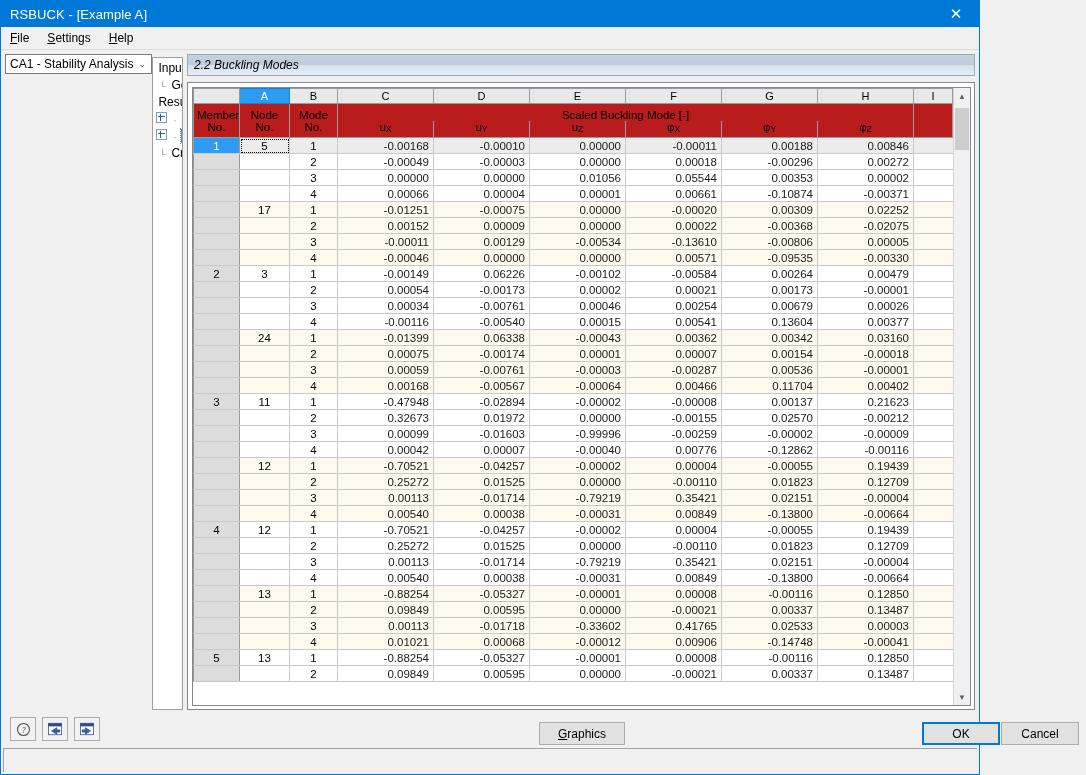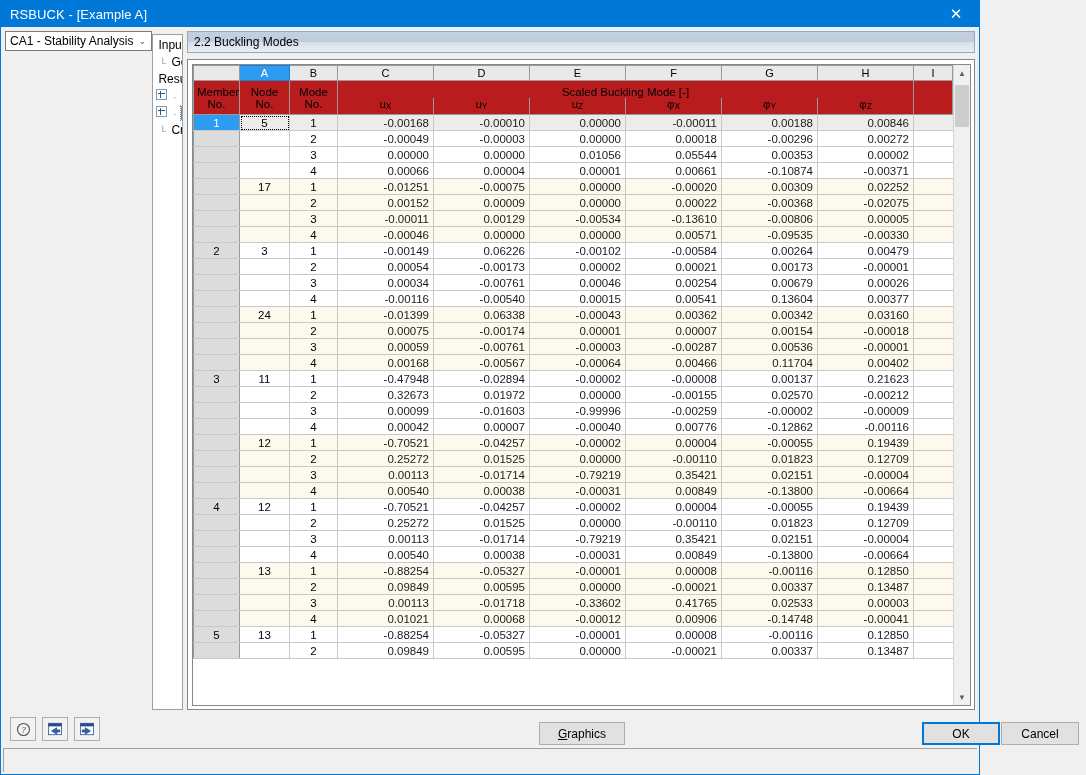--- a/index.html
+++ b/index.html
@@ -104,21 +104,21 @@
   
   .panel {
     flex: 1; display: flex; flex-direction: column; min-width: 0;
   }
   .panel-header {
     height: 22px; flex: 0 0 22px;
     background: linear-gradient(to bottom, #c3d0de 0%, #bdccdd 50%, #d5dfeb 51%, #e8eef5 100%);
     border: 1px solid #9aa9b8;
     box-sizing: border-box;
     display: flex; align-items: center;
-    padding-left: 6px; font-size: 12px; color: #000;
+    padding-left: 6px; font-size: 12px; color: #000; font-style: italic;
   }
   .grid-wrap {
     flex: 1; min-height: 0;
     margin-top: 6px;
     background: #fff;
     border: 1px solid #828790;
     box-sizing: border-box;
     display: flex; flex-direction: column;
     padding: 4px 3px 3px 4px;
   }
@@ -250,20 +250,25 @@
 <body>
 
 <div class="window">
 
   <div class="titlebar">
     <span class="title">RSBUCK - [Example A]</span>
     <span class="spacer"></span>
     <span class="close-btn">✕</span>
   </div>
 
+  <div class="menubar">
+    <span class="menuitem"><u>F</u><span>ile</span></span>
+    <span class="menuitem"><u>S</u><span>ettings</span></span>
+    <span class="menuitem"><u>H</u><span>elp</span></span>
+  </div>
 
   <div class="body">
 
     <div class="sidebar">
       <div class="combobox">
         <span class="cb-text">CA1 - Stability Analysis</span>
         <span class="cb-arrow">⌄</span>
       </div>
       <div class="tree">
 

